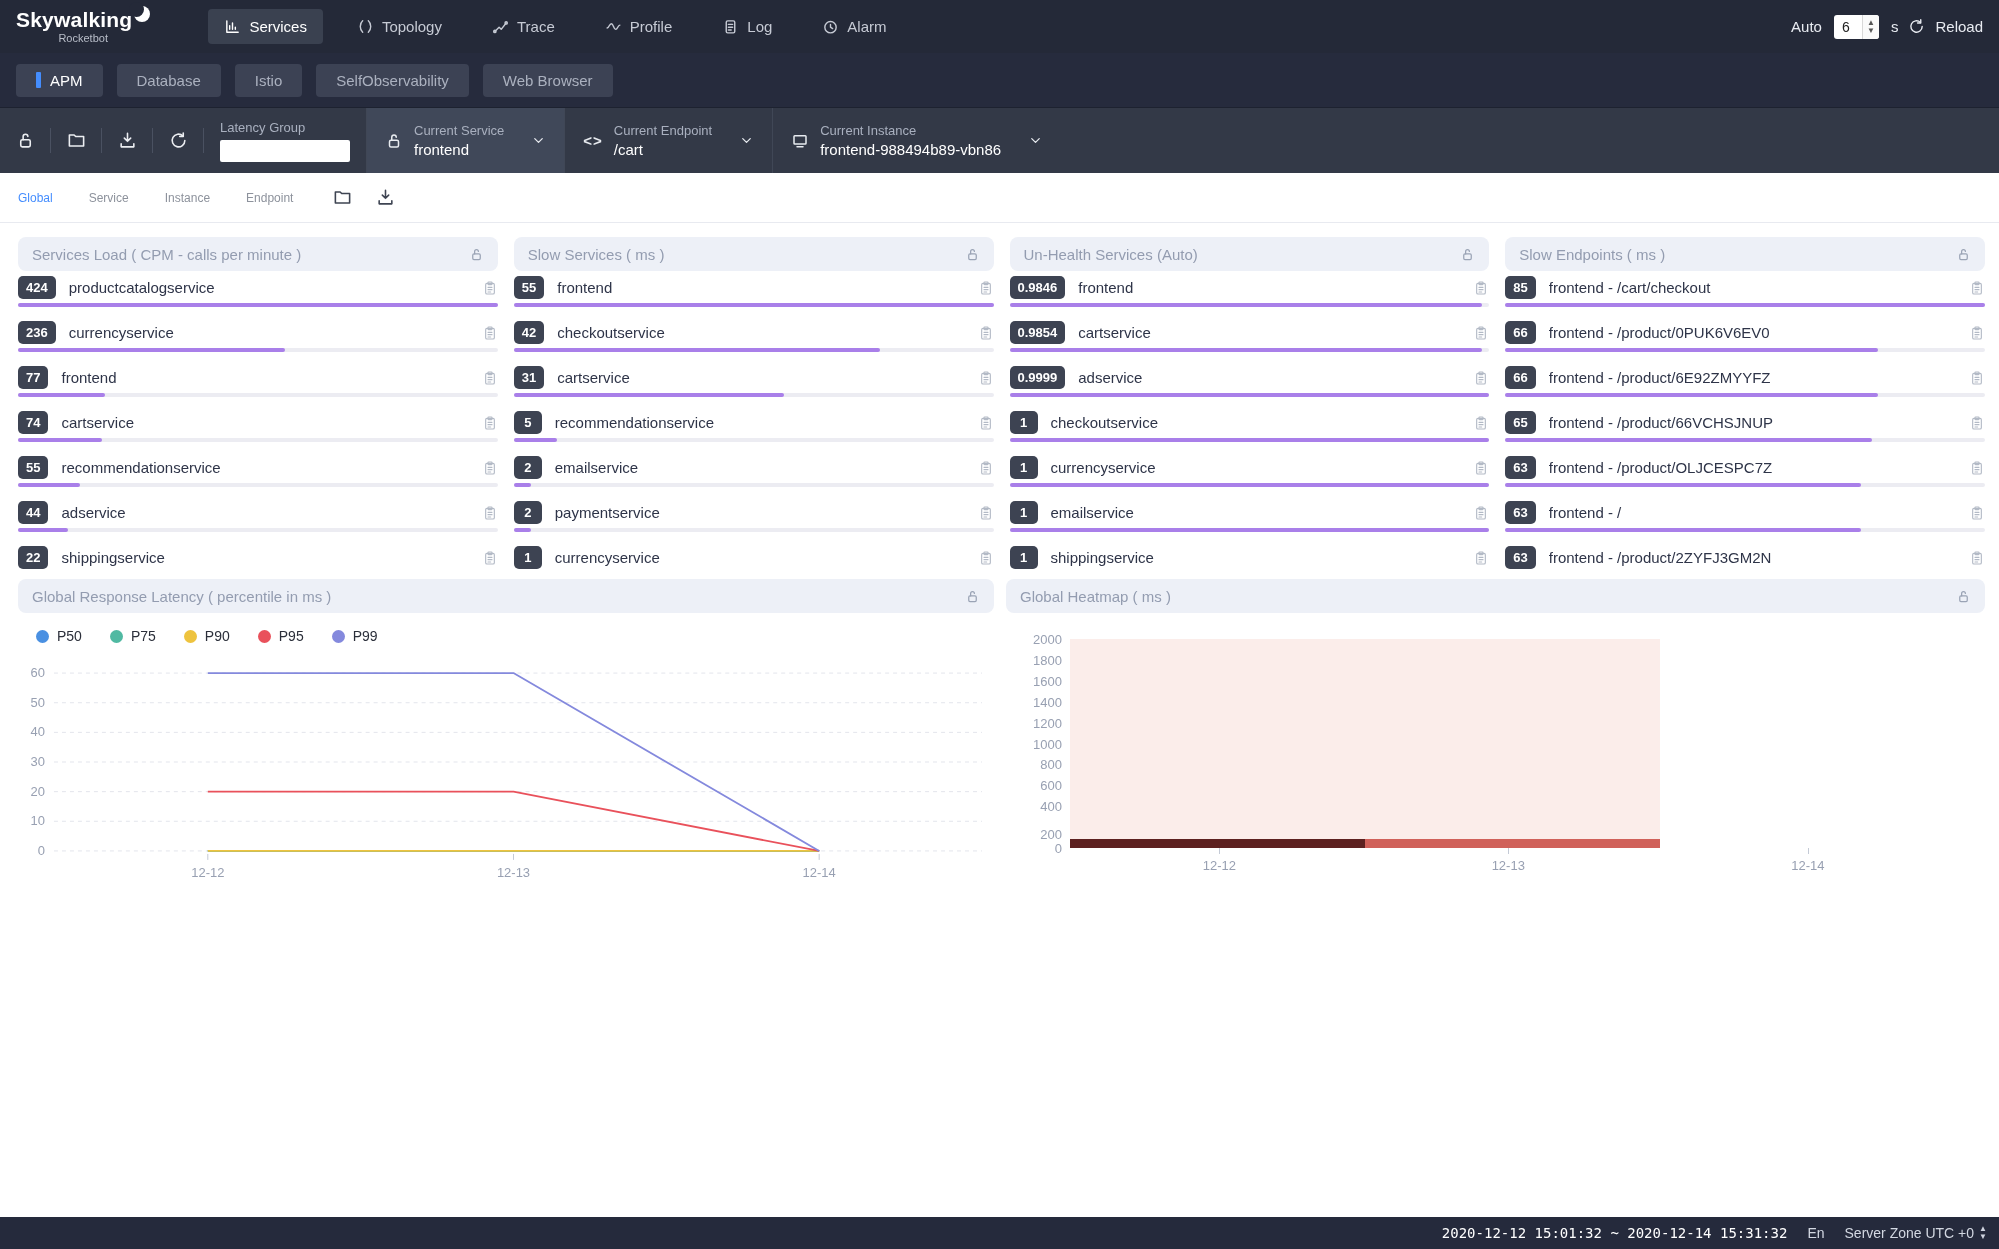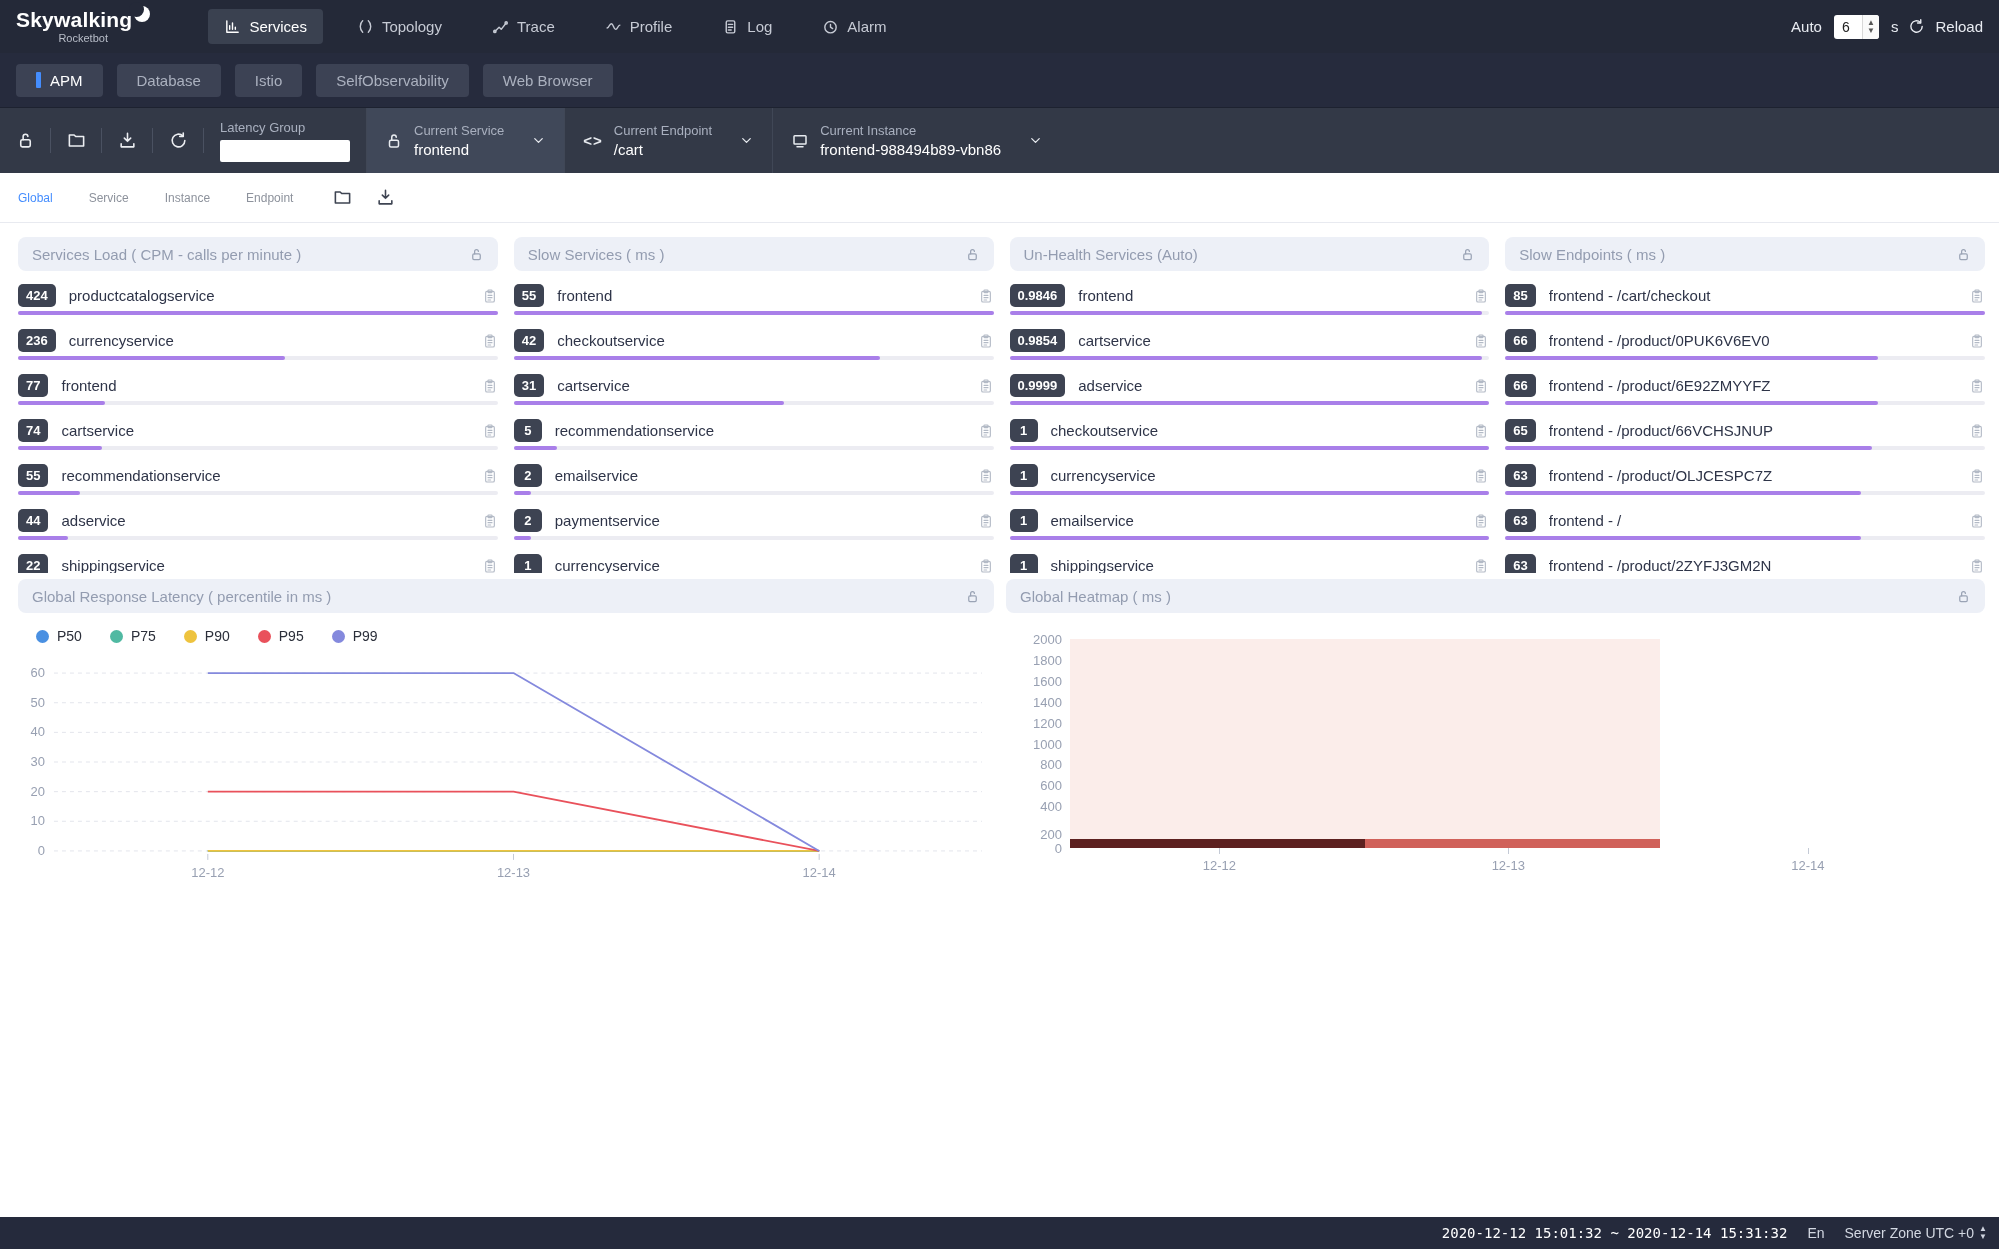--- a/index.html
+++ b/index.html
@@ -70,21 +70,21 @@
   .tab-icons svg { width:19px; height:19px; stroke:currentColor; fill:none; stroke-width:2;
     stroke-linecap:round; stroke-linejoin:round; cursor:pointer; }
 
   
   .content { padding:14px 14px 0 18px; }
   .panel-grid { display:grid; grid-template-columns:repeat(4,1fr); gap:16px; }
   .panel-header { background:#edf0f7; height:34px; display:flex; align-items:center;
     justify-content:space-between; padding:0 14px; color:#939cb0; font-size:15px; border-radius:8px; }
   .panel-header svg { width:15px; height:15px; stroke:#9aa3b5; fill:none; stroke-width:2;
     stroke-linecap:round; stroke-linejoin:round; }
-  .panel-body { height:302px; overflow:hidden; padding-top:9px; }
+  .panel-body { height:302px; overflow:hidden; padding-top:1px; }
   .list-row { height:45px; }
   .row-main { display:flex; align-items:center; gap:13px; height:31px; }
   .badge { background:#3d4352; color:#fff; font-size:13px; font-weight:bold; padding:4px 8px;
     border-radius:5px; min-width:28px; text-align:center; }
   .row-name { font-size:15px; color:#2e3448; flex:1; white-space:nowrap; overflow:hidden; }
   .clip { display:inline-flex; cursor:pointer; }
   .clip svg { width:16px; height:16px; stroke:#b3bac6; fill:none; stroke-width:1.7;
     stroke-linecap:round; stroke-linejoin:round; }
   .bar-track { height:4px; background:#ececf2; border-radius:2px; }
   .bar-fill { height:4px; background:#a97fe9; border-radius:2px; }

